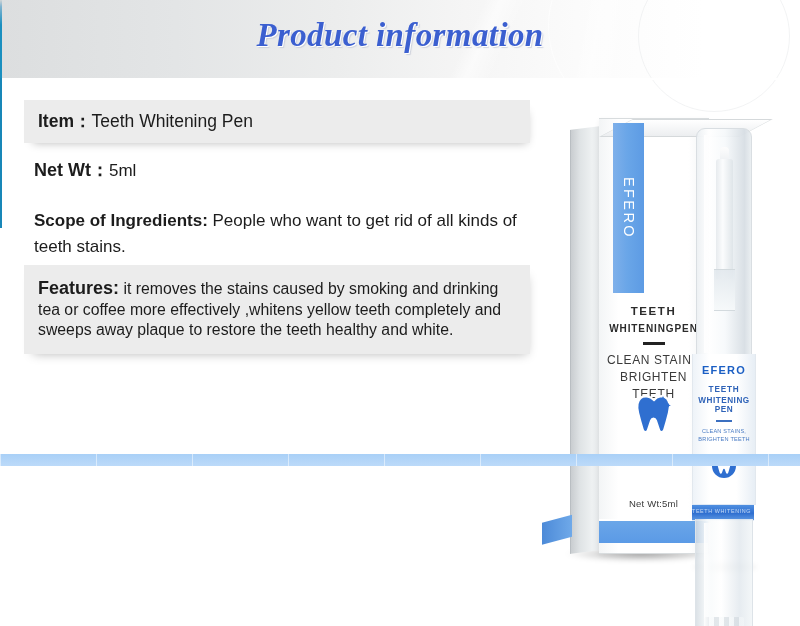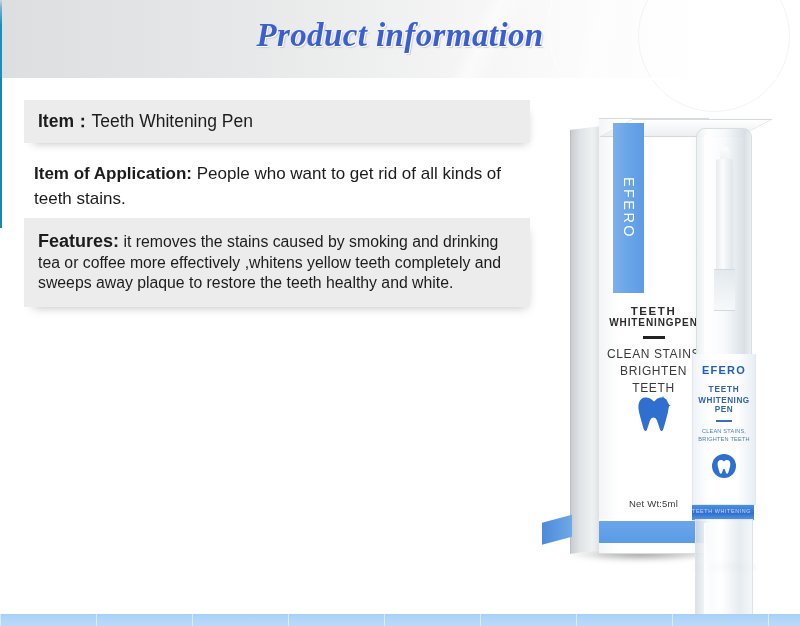--- a/index.html
+++ b/index.html
@@ -1,21 +1,21 @@
 <!DOCTYPE html>
 <html><head>
 <meta charset="utf-8">
 <style>
   html,body{margin:0;padding:0;}
   body{
     width:800px;height:626px;overflow:hidden;background:#ffffff;
     font-family:"Liberation Sans",sans-serif;
     -webkit-font-smoothing:antialiased;
   }
-  .page{position:relative;width:800px;height:626px;background:#fff;}
+  .page{position:relative;width:800px;height:466px;background:#fff;}
 
   
   .header{
     position:absolute;left:0;top:0;width:800px;height:78px;
     background:
       linear-gradient(115deg, rgba(255,255,255,0) 58%, rgba(255,255,255,.55) 60%, rgba(255,255,255,0) 63%),
       linear-gradient(100deg, rgba(255,255,255,0) 72%, rgba(255,255,255,.5) 74%, rgba(255,255,255,0) 78%),
       linear-gradient(90deg,#dcdedf 0%,#e3e5e6 22%,#eceded 42%,#f5f5f5 58%,#fbfbfb 72%,#ffffff 88%,#ffffff 100%);
   }
   .header-swirl{
@@ -99,21 +99,21 @@
     background:linear-gradient(90deg,#7fb0ea 0%,#6aa6e8 45%,#5d9be4 100%);
   }
   .blueband span{
     position:absolute;left:50%;top:50%;
     transform:translate(-50%,-50%) rotate(90deg);
     white-space:nowrap;color:#ffffff;font-size:14.5px;
     letter-spacing:2.4px;font-weight:400;
   }
   .carton-txt{position:absolute;left:0;right:0;top:186px;text-align:center;color:#2b2b2b;}
   .carton-txt .t1{font-size:11.5px;letter-spacing:1.6px;font-weight:700;}
-  .carton-txt .t2{font-size:10px;letter-spacing:.9px;font-weight:700;margin-top:0;}
+  .carton-txt .t2{font-size:10px;letter-spacing:.9px;font-weight:700;margin-top:6px;}
   .carton-rule{width:22px;height:2.5px;background:#222;margin:8px auto 7px;}
   .carton-txt .t3{font-size:12px;letter-spacing:.6px;color:#3a3a3a;line-height:1.45;}
   .tooth-wrap{position:absolute;left:0;right:0;top:272px;text-align:center;}
   .carton-net{
     position:absolute;left:0;right:0;bottom:44px;text-align:center;
     font-size:9.5px;color:#3a3a3a;letter-spacing:.2px;
   }
   .carton-base{
     position:absolute;left:0;right:0;bottom:10px;height:22px;
     background:linear-gradient(180deg,#6aa6e8,#5b9ae6);
@@ -223,28 +223,31 @@
   <div class="left-rule-lower"></div>
 
   <div class="info">
 
     <div class="row shaded item shadow-soft">
       <span class="lbl">Item：</span><span>Teeth Whitening Pen</span>
     </div>
 
     <div class="gap-sm"></div>
 
+    <div class="row plain netwt">
+      <span class="lbl">Net Wt：</span><span class="val">5ml</span>
+    </div>
 
     <div class="gap-xs"></div>
 
 
     <div class="gap-sm"></div>
 
     <div class="row plain scope">
-      <span class="lbl">Item of Application:</span><span> People who want to get rid of all kinds of teeth stains.</span>
+      <span class="lbl">Scope of Ingredients:</span><span> People who want to get rid of all kinds of teeth stains.</span>
     </div>
 
     <div class="row shaded features shadow-soft">
       <span class="lbl">Features:</span><span>  it removes the stains caused by smoking and drinking tea or coffee more effectively ,whitens yellow teeth completely and sweeps away plaque to restore the teeth healthy and white.</span>
     </div>
 
   </div>
 
   <div class="photo">
 

